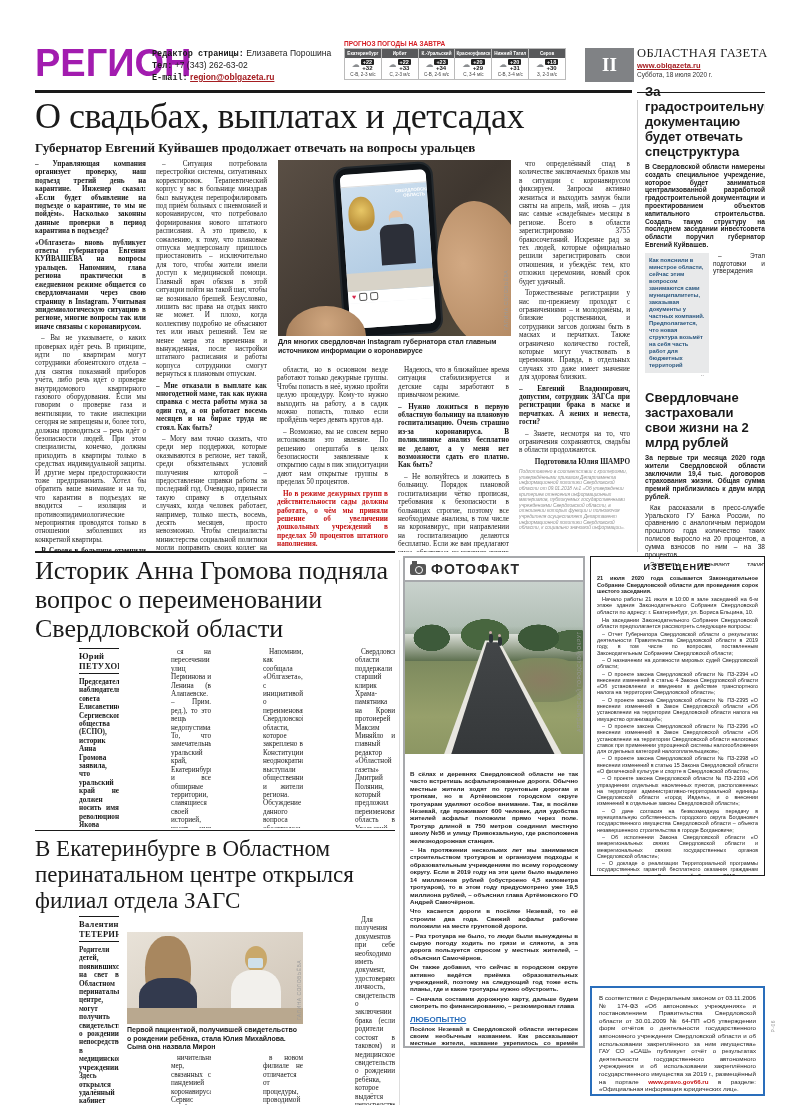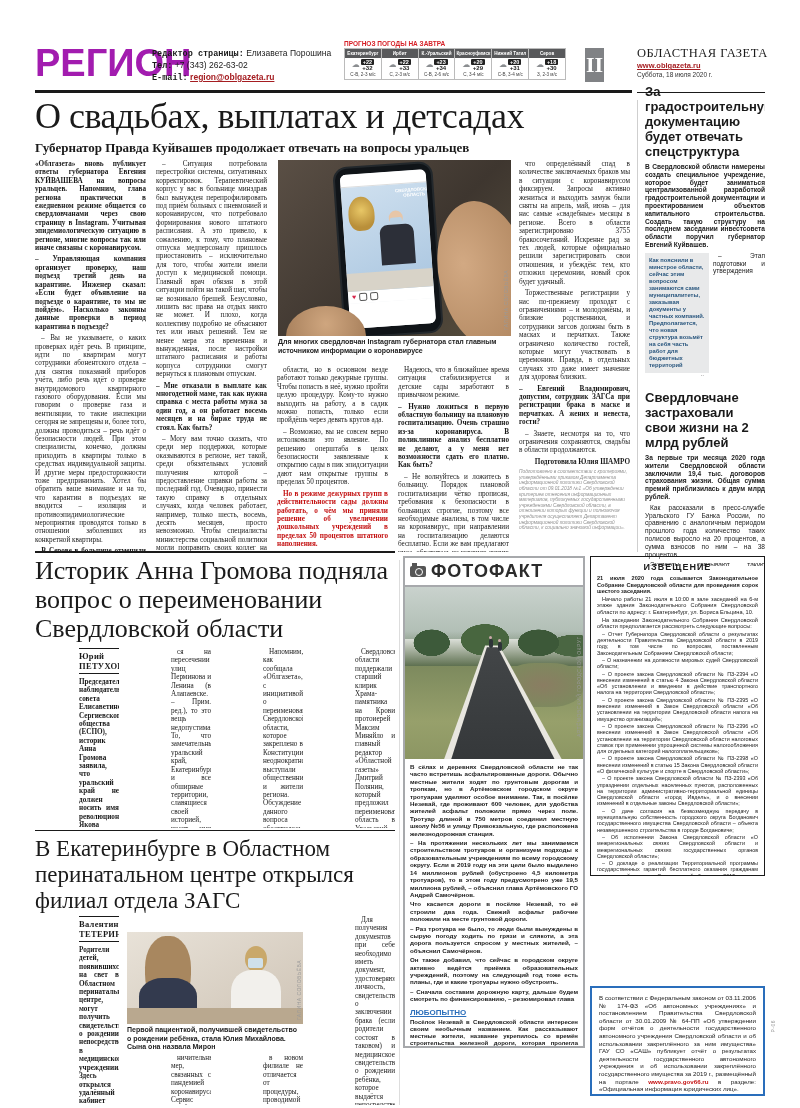--- a/index.html
+++ b/index.html
@@ -21,22 +21,22 @@
   .wcell:last-child{border-right:none;}
   .wname{background:#58595b;color:#fff;font-family:"Liberation Sans",sans-serif;font-weight:bold;
         font-size:4.6px;text-align:center;padding:2px 0;white-space:nowrap;overflow:hidden;}
   .wbody{display:flex;align-items:center;justify-content:center;gap:1px;padding:1px 0 0 0;}
   .wicon{font-size:8px;color:#8a8d90;line-height:8px;}
   .wtemps{display:flex;flex-direction:column;align-items:center;}
   .wbadge{background:#222;color:#fff;font-family:"Liberation Sans",sans-serif;font-weight:bold;
         font-size:5.5px;padding:0 2px;border-radius:1px;}
   .wday{font-family:"Liberation Sans",sans-serif;font-weight:bold;font-size:6px;color:#222;}
   .wwind{font-family:"Liberation Sans",sans-serif;font-size:4.6px;color:#444;text-align:center;padding:1px 0 2px 0;}
-  .pageno{position:absolute;left:585px;top:48px;width:19px;height:34px;background:#808285;color:#fff;
-        display:flex;align-items:center;justify-content:center;font-size:22px;font-weight:bold;}
+  .pageno{position:absolute;left:585px;top:48px;width:49px;height:34px;background:#808285;color:#fff;
+        display:flex;align-items:center;justify-content:center;font-size:19px;font-weight:bold;}
   .masthead{position:absolute;left:637px;top:46px;width:128px;}
   .mh-name{font-size:12.5px;letter-spacing:.5px;white-space:nowrap;}
   .mh-site{font-family:"Liberation Sans",sans-serif;font-size:7.5px;font-weight:bold;color:#a51d21;text-decoration:underline;}
   .mh-date{font-family:"Liberation Sans",sans-serif;font-size:6.5px;color:#333;margin-top:1px;}
   .rule-head{position:absolute;left:35px;top:90px;width:597px;height:3px;background:#1a1a1a;}
   .rule-head2{position:absolute;left:637px;top:92px;width:128px;height:1px;background:#1a1a1a;}
   .vsep{position:absolute;left:637px;top:100px;width:1px;height:452px;background:#cfcfcf;}
   .vsep2{position:absolute;left:399px;top:560px;width:1px;height:545px;background:#dddddd;}
   
   .m-head{position:absolute;left:35px;top:96px;width:600px;font-size:36px;line-height:40px;letter-spacing:-.5px;}
@@ -95,21 +95,21 @@
   .z-w2-head{position:absolute;left:118px;top:14px;width:22px;height:26px;background:#c9a86a;border-radius:50%;}
   .z-w2-mask{position:absolute;left:121px;top:26px;width:15px;height:10px;background:#cfe0ea;border-radius:2px;}
   .z-w2-body{position:absolute;left:104px;top:38px;width:50px;height:54px;background:#f2f0ec;border-radius:40% 40% 0 0;}
   .z-desk{position:absolute;left:0;bottom:0;width:100%;height:16px;background:#b9a88f;}
   .z-credit{position:absolute;right:1px;top:10px;height:78px;}
   .z-capwrap{position:absolute;left:92px;top:110px;width:176px;}
   
   .ff{position:absolute;left:403px;top:556px;width:182px;height:492px;border:2px solid #a7a9ac;
         box-sizing:border-box;background:#fff;overflow:hidden;}
   .ff-head{display:flex;align-items:center;gap:5px;padding:3px 5px;border-bottom:2px solid #a7a9ac;}
-  .ff-title{font-family:"Liberation Sans",sans-serif;font-weight:bold;font-size:18px;letter-spacing:1px;color:#2b2b2b;}
+  .ff-title{font-family:"Liberation Sans",sans-serif;font-weight:bold;font-size:14px;letter-spacing:1px;color:#2b2b2b;}
   .cam{width:16px;height:11px;background:#555;border-radius:2px;position:relative;}
   .cam:before{content:"";position:absolute;left:5px;top:2px;width:6px;height:6px;border:1.5px solid #fff;border-radius:50%;}
   .cam:after{content:"";position:absolute;left:2px;top:-3px;width:5px;height:3px;background:#555;}
   .f-photo{position:relative;height:172px;overflow:hidden;}
   .sky{position:absolute;left:0;top:0;width:100%;height:30%;background:linear-gradient(#c9d2cd,#aebcb2);}
   .trees{position:absolute;left:0;top:12%;width:100%;height:34%;background:
         radial-gradient(ellipse 30px 22px at 15% 60%,#3d5a3a 60%,transparent 61%),
         radial-gradient(ellipse 40px 26px at 45% 55%,#48663f 60%,transparent 61%),
         radial-gradient(ellipse 34px 22px at 75% 60%,#3c5838 60%,transparent 61%),
         radial-gradient(ellipse 40px 18px at 95% 65%,#4a6642 60%,transparent 61%),
@@ -120,21 +120,21 @@
         radial-gradient(ellipse at 50% 50%,#8a7d62,#7d8a5e 80%);border-radius:40%;}
   .path-w{position:absolute;left:0;top:0;width:100%;height:100%;background:#e8e6df;
         clip-path:polygon(45% 34%,53% 34%,88% 100%,22% 100%);}
   .path-d{position:absolute;left:0;top:0;width:100%;height:100%;background:linear-gradient(#4a4d4f,#35383a);
         clip-path:polygon(46% 35%,52% 35%,84% 100%,26% 100%);}
   .fig{position:absolute;width:4px;height:9px;background:#2e3438;border-radius:2px;}
   .fig:before{content:"";position:absolute;left:.5px;top:-3px;width:3px;height:3px;background:#caa;border-radius:50%;}
   .f1{left:47%;top:30%;}
   .f2{left:52%;top:32%;}
   .f-credit{position:absolute;right:1px;top:30px;height:120px;}
-  .ff-body{padding:4px 5px;}
+  .ff-body{padding:16px 5px;}
   .fpara{margin:0 0 2px 0;font-family:"Liberation Sans",sans-serif;font-weight:bold;
         font-size:6.2px;line-height:7.4px;text-align:justify;}
   .cur-title{color:#2a6ebb;font-family:"Liberation Sans",sans-serif;font-weight:bold;font-size:8px;
         text-decoration:underline;margin:5px 0 2px 0;}
   .cpara{margin:0 0 2px 0;font-family:"Liberation Sans",sans-serif;font-weight:bold;
         font-size:6px;line-height:7.2px;text-align:justify;}
   
   .sb1{position:absolute;left:645px;top:84px;width:120px;height:292px;overflow:hidden;}
   .sb2{position:absolute;left:645px;top:378px;width:120px;height:176px;overflow:hidden;margin-top:12px;}
   .sb-head{font-family:"Liberation Sans",sans-serif;font-weight:bold;font-size:13px;line-height:15px;margin-bottom:4px;}
@@ -244,27 +244,27 @@
     <div class="mh-name">ОБЛАСТНАЯ ГАЗЕТА</div>
     <div class="mh-site">www.oblgazeta.ru</div>
     <div class="mh-date">Суббота, 18 июля 2020 г.</div>
   </div>
   <div class="rule-head"></div>
   <div class="rule-head2"></div>
   <div class="vsep"></div>
   <div class="vsep2"></div>
 
   <div class="m-head">О свадьбах, выплатах и детсадах</div>
-  <div class="m-sub">Губернатор Правда Куйвашев продолжает отвечать на вопросы уральцев</div>
+  <div class="m-sub">Губернатор Евгений Куйвашев продолжает отвечать на вопросы уральцев</div>
 
   <div class="m-cols">
     <div class="col">
         <div>
+          <p class="para q">– Управляющая компания организует проверку, наш подъезд третий день на карантине. Инженер сказал: «Если будет объявление на подъезде о карантине, то мы не пойдём». Насколько законны данные проверки в период карантина в подъезде?</p>
           <p class="para lead">«Облгазета» вновь публикует ответы губернатора Евгения КУЙВАШЕВА на вопросы уральцев. Напомним, глава региона практически в ежедневном режиме общается со свердловчанами через свою страницу в Instagram. Учитывая эпидемиологическую ситуацию в регионе, многие вопросы так или иначе связаны с коронавирусом.</p>
-          <p class="para q">– Управляющая компания организует проверку, наш подъезд третий день на карантине. Инженер сказал: «Если будет объявление на подъезде о карантине, то мы не пойдём». Насколько законны данные проверки в период карантина в подъезде?</p>
           <p class="para a">– Вы не указываете, о каких проверках идёт речь. В принципе, идти по квартирам могут сотрудники абонентского отдела – для снятия показаний приборов учёта, либо речь идёт о проверке внутридомового квартирного газового оборудования. Если мы говорим о проверке газа и вентиляции, то такие инспекции сегодня не запрещены и, более того, должны проводиться – речь идёт о безопасности людей. При этом специалисты, конечно, должны приходить в квартиры только в средствах индивидуальной защиты. И другие меры предосторожности тоже предпринимать. Хотел бы обратить ваше внимание и на то, что карантин в подъездах не вводится – изоляция и противоэпидимиологические мероприятия проводятся только в отношении заболевших из конкретной квартиры.</p>
           <p class="para q">– В Серове в больнице отменили отпуска медикам. Помощь больным с COVID я не оказывала и выплат, соответственно, не получала, а отпуск мне переносят.</p>
         </div>
       </div>
     <div class="col">
         <div>
           <p class="para a">– Ситуация потребовала перестройки системы, ситуативных корректировок. Терапевтический корпус у вас в больнице минздрав был вынужден перепрофилировать под приём больных с пневмонией и коронавирусом, что потребовало формирования нового штатного расписания. А это привело, к сожалению, к тому, что плановые отпуска медперсоналу пришлось приостановить – исключительно для того, чтобы жители имели доступ к медицинской помощи. Главный врач обязан в этой ситуации пойти на такой шаг, чтобы не возникало брешей. Безусловно, лишить вас права на отдых никто не может. И плохо, когда коллективу подробно не объясняют тех или иных решений. Тем не менее мера эта временная и вынужденная, после настройки штатного расписания и работы корпуса сотрудники смогут вернуться к плановым отпускам.</p>
           <p class="para q">– Мне отказали в выплате как многодетной маме, так как нужна справка с места работы мужа за один год, а он работает восемь месяцев и на бирже труда не стоял. Как быть?</p>
           <p class="para a">– Могу вам точно сказать, что среди мер поддержки, которые оказываются в регионе, нет такой, среди обязательных условий получения которой – предоставление справки работы за последний год. Очевидно, принести такую справку в отдельных случаях, когда человек работает, например, только шесть, восемь, десять месяцев, просто невозможно. Чтобы специалисты министерства социальной политики могли поправить своих коллег на местах, обратитесь на единый телефон 8-800-300-8-100.</p>
         </div>

